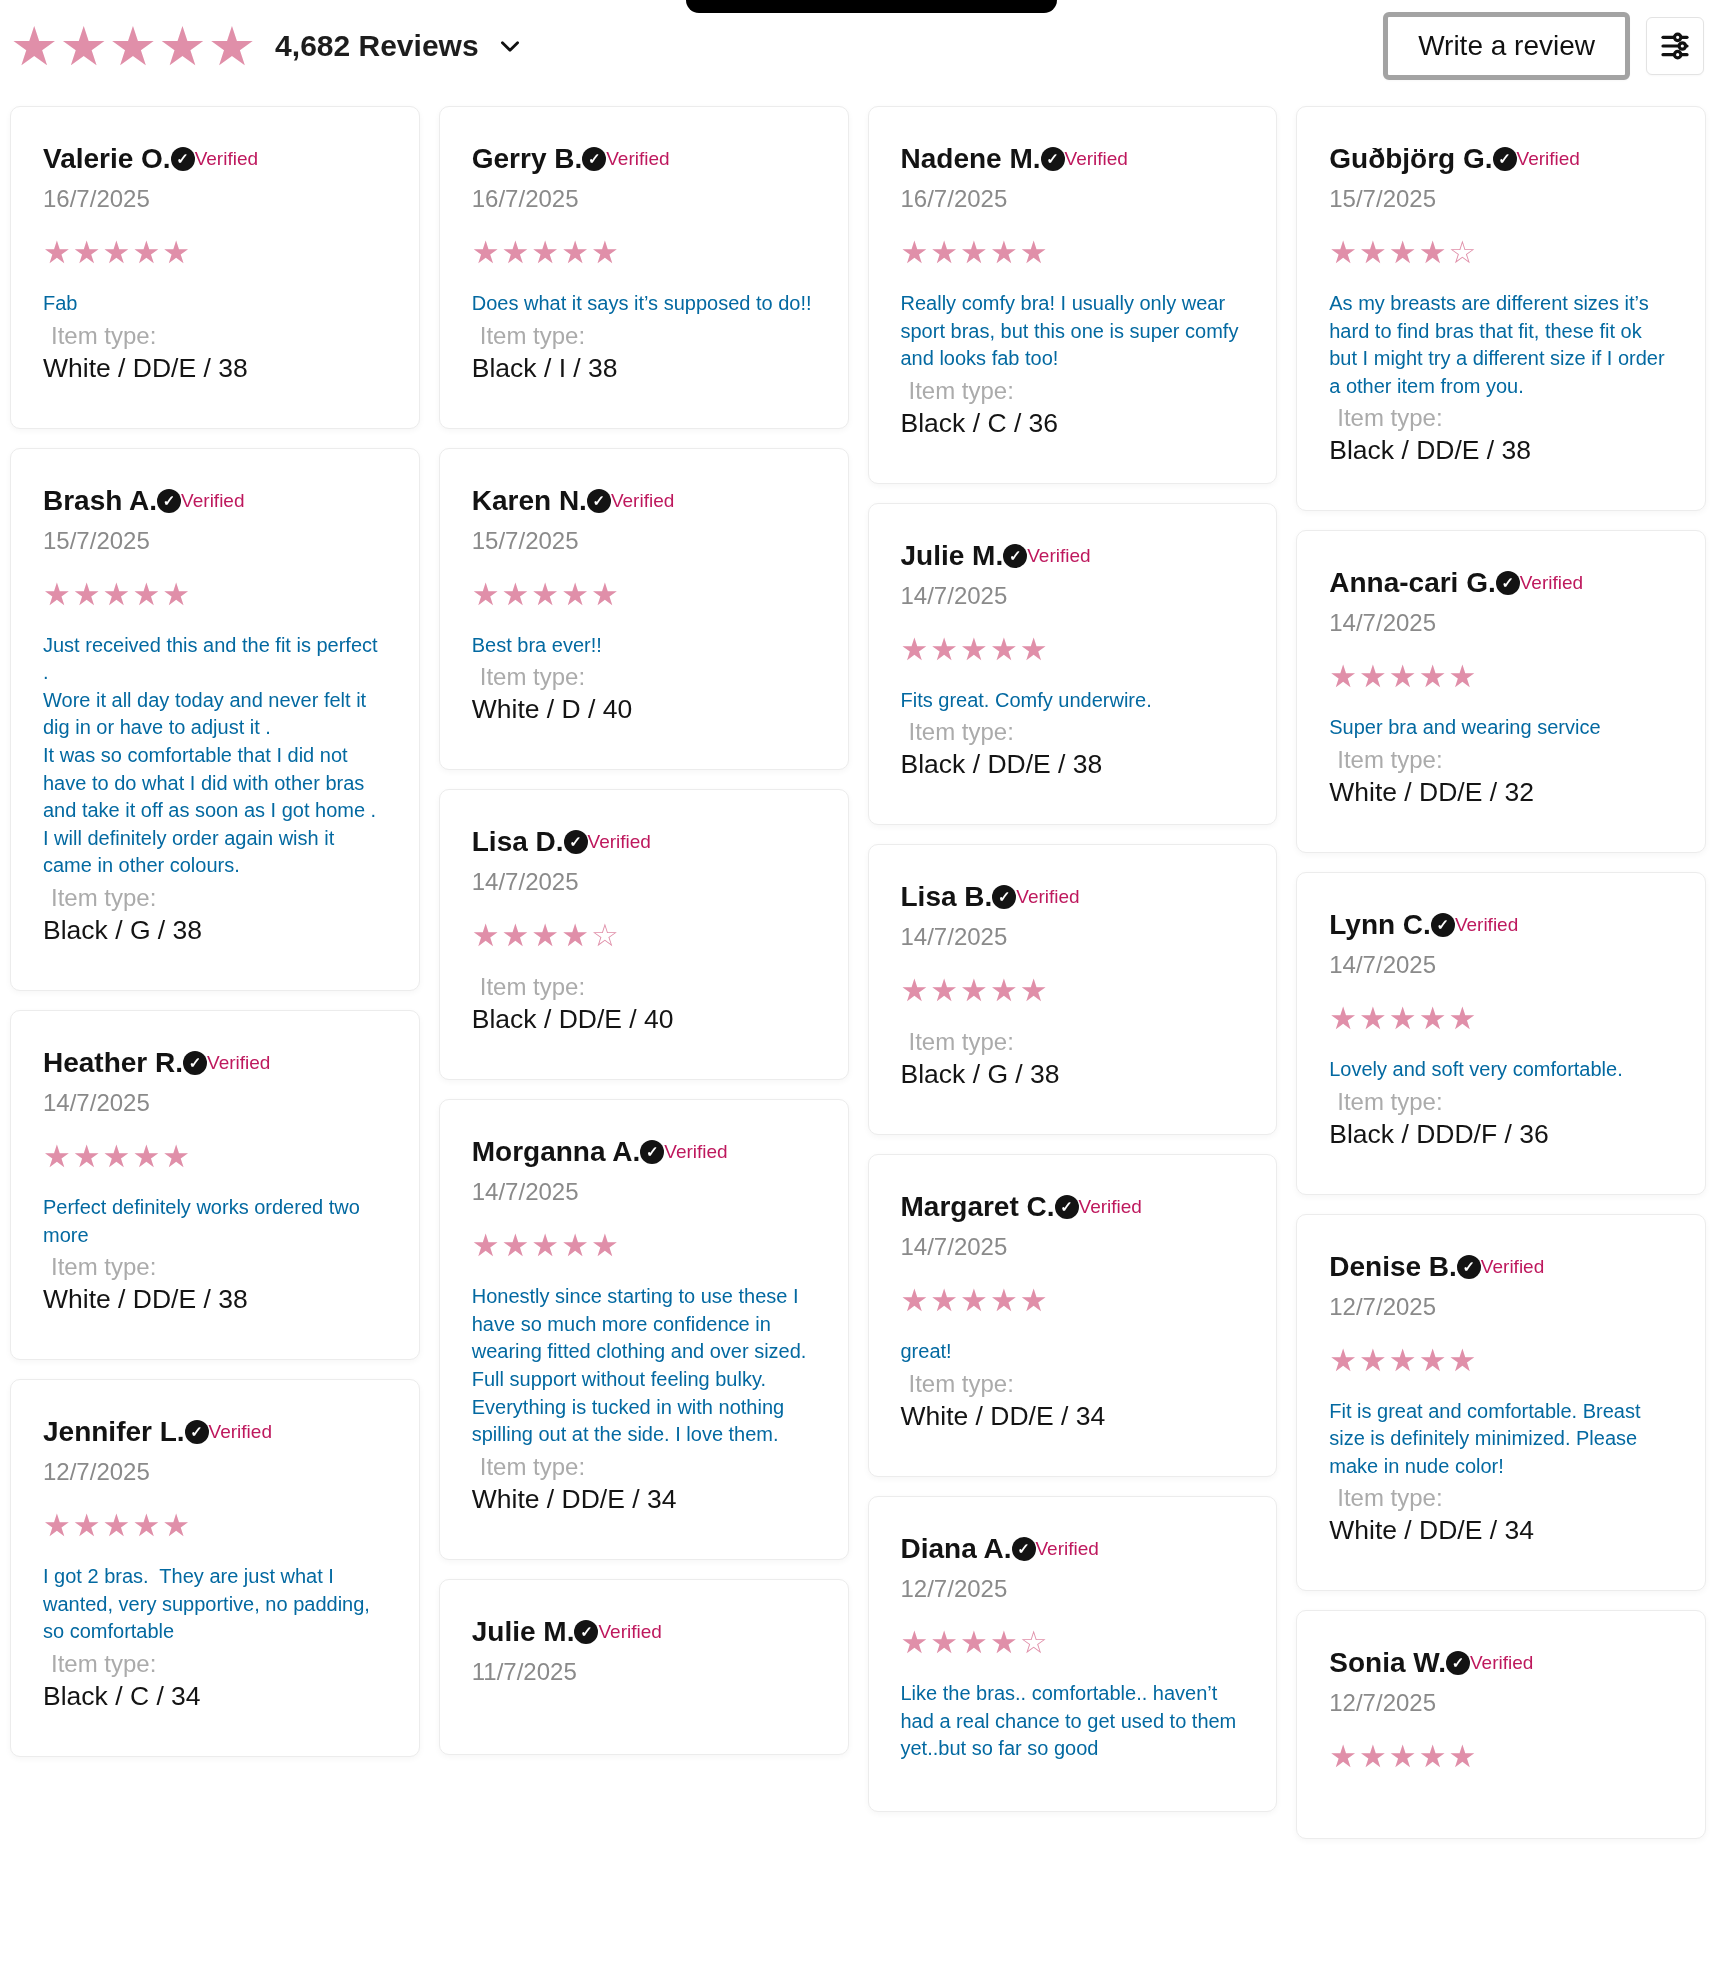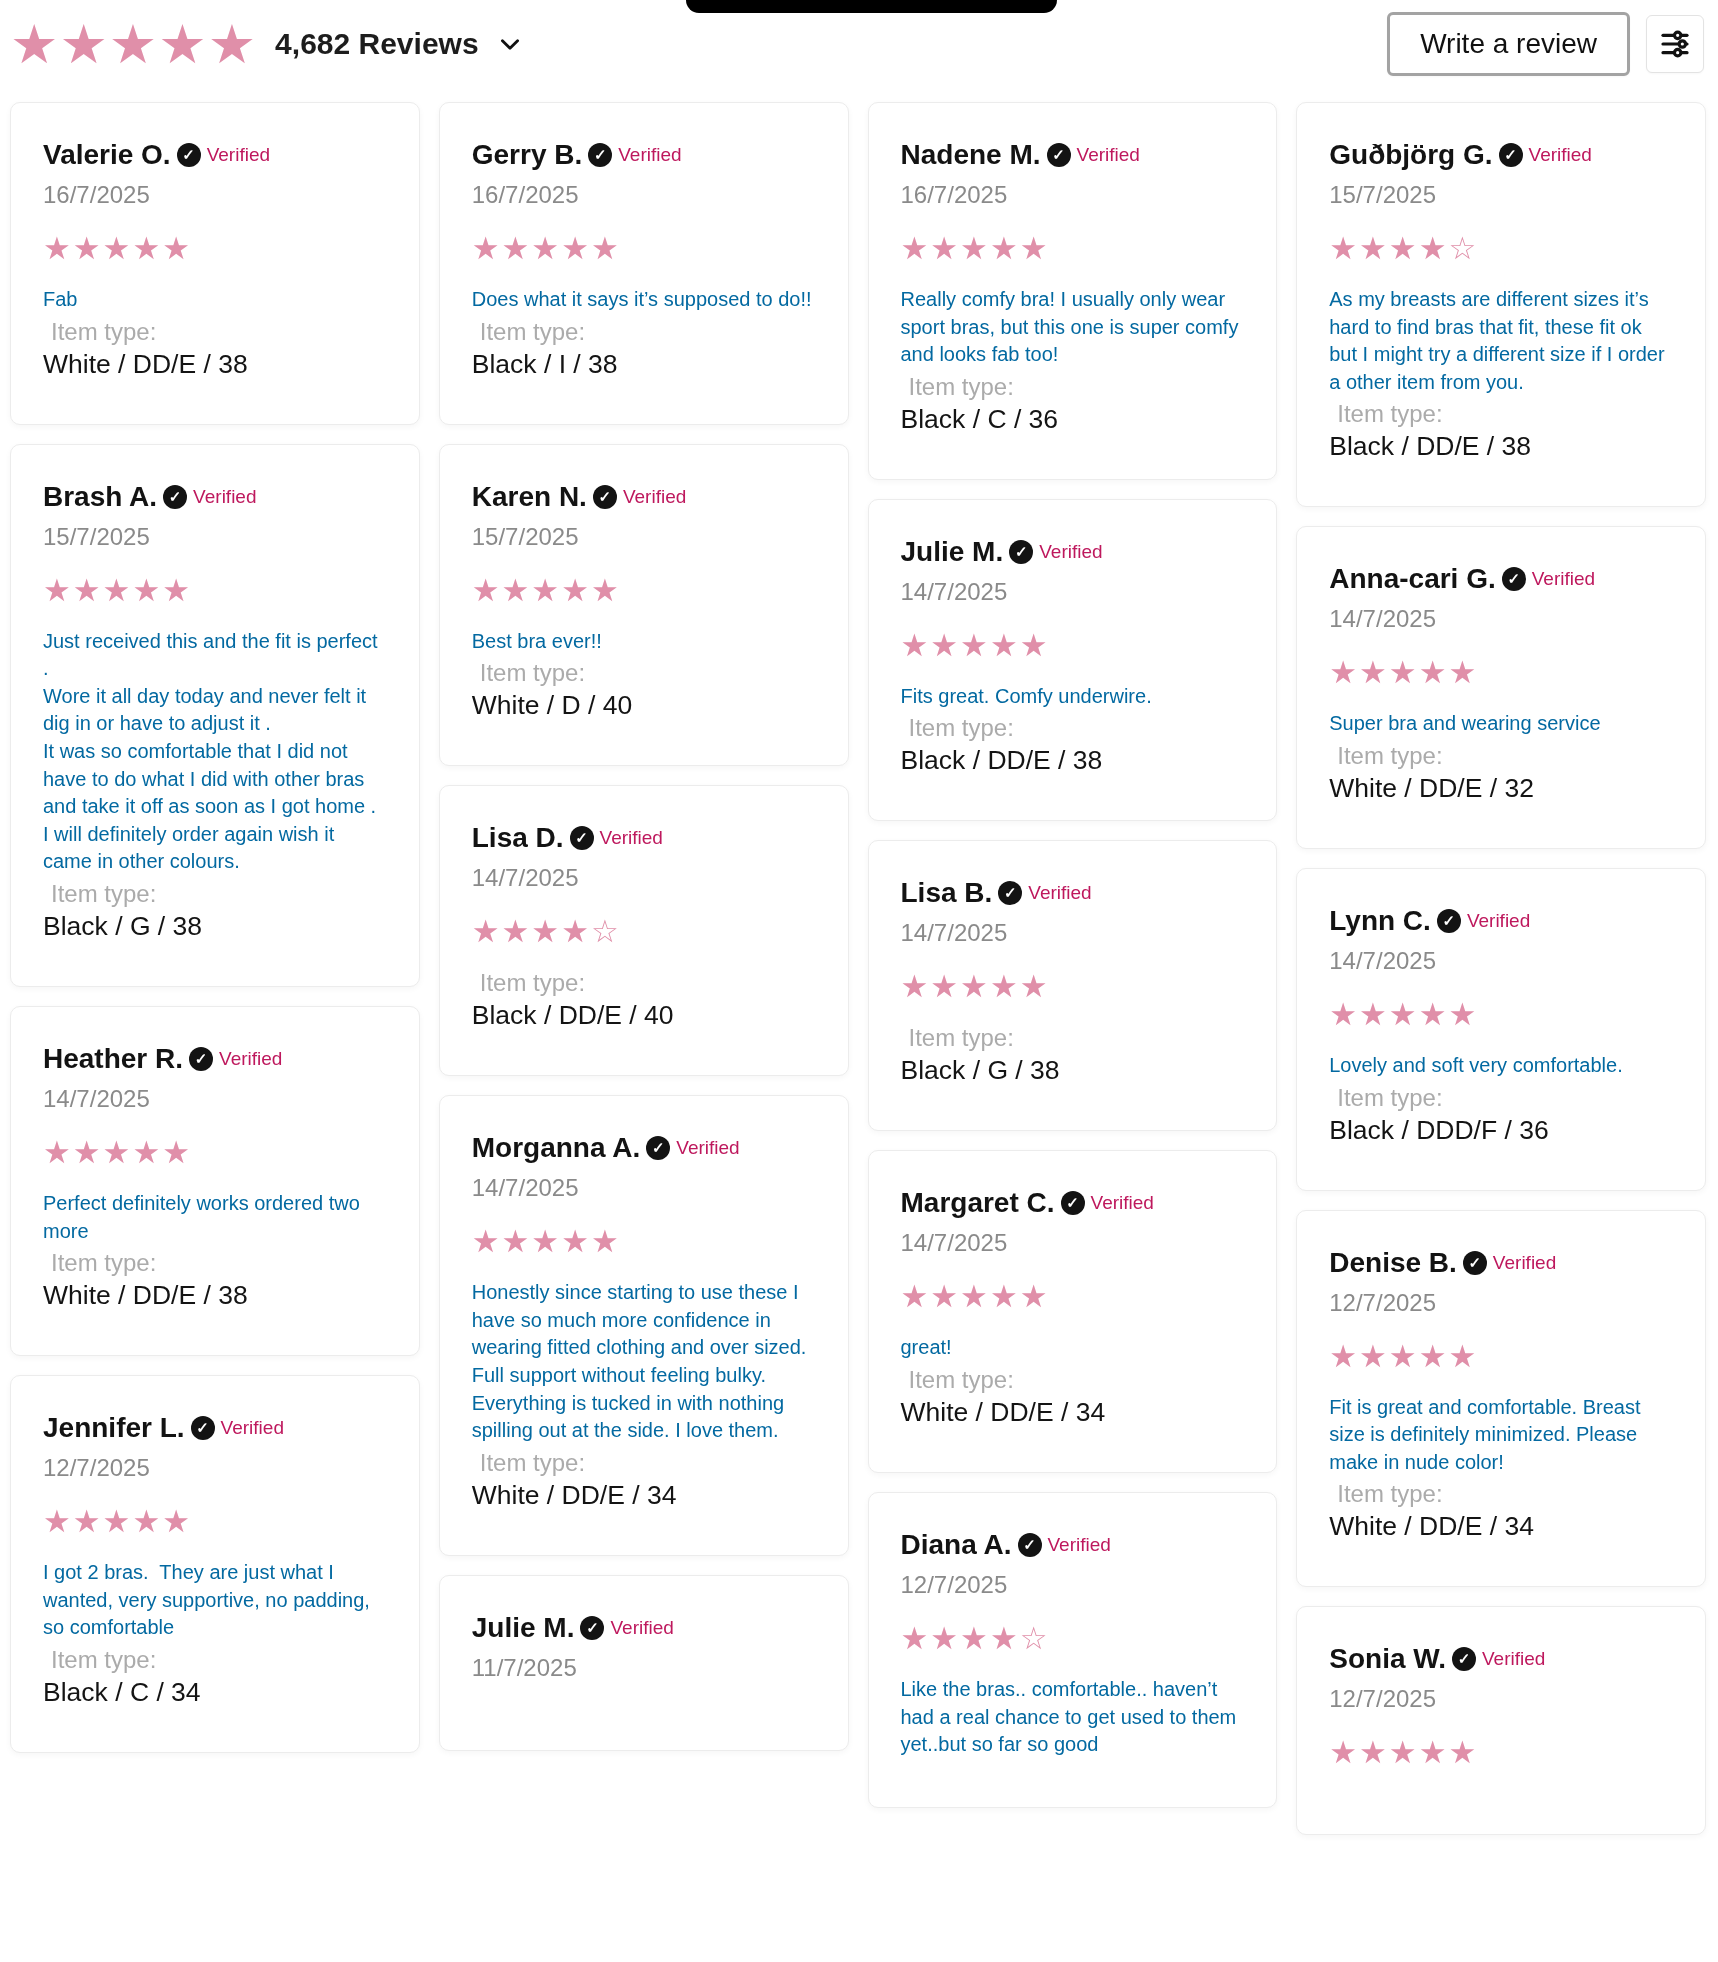--- a/index.html
+++ b/index.html
@@ -23,37 +23,37 @@
     display:flex;align-items:center;justify-content:space-between;
     padding:12px 14px 0 10px;
   }
   .summary{display:flex;align-items:center;gap:18px;cursor:pointer;}
   .big-stars{font-size:54px;line-height:1;color:var(--pink);letter-spacing:1px;white-space:nowrap;}
   .count{font-size:30px;font-weight:600;color:#1d1d1d;}
   .chevron{width:26px;height:26px;stroke:#111;stroke-width:2.6;fill:none;stroke-linecap:round;stroke-linejoin:round;}
   .actions{display:flex;align-items:center;gap:16px;}
   .btn-write{
     font-family:inherit;font-size:28px;color:#111;background:#fff;
-    border:3px solid #a3a3a3;border-radius:6px;padding:13px 30px;cursor:pointer;
+    border:5px solid #a3a3a3;border-radius:6px;padding:13px 30px;cursor:pointer;
     box-shadow:0 1px 2px rgba(0,0,0,.03);
   }
   .btn-filter{
     width:58px;height:58px;display:flex;align-items:center;justify-content:center;
     background:#fff;border:1px solid #e3e3e3;border-radius:6px;cursor:pointer;
     box-shadow:0 1px 2px rgba(0,0,0,.03);
   }
   .btn-filter svg{width:32px;height:32px;}
   .grid{display:flex;gap:19px;padding:0 12px 0 10px;margin-top:26px;}
   .col{flex:1;min-width:0;display:flex;flex-direction:column;gap:19px;}
   .card{
     background:#fff;border:1px solid var(--border);border-radius:10px;
     box-shadow:0 2px 6px rgba(0,0,0,.04);
     padding:36px 32px 44px 32px;
   }
-  .card-head{display:flex;align-items:center;gap:6px;margin-bottom:10px;}
+  .card-head{display:flex;align-items:center;gap:0;margin-bottom:10px;}
   .name{font-size:28px;font-weight:600;color:#131313;}
   .badge{
     width:24px;height:24px;border-radius:50%;background:#131313;color:#fff;
     display:inline-flex;align-items:center;justify-content:center;
     font-size:15px;font-weight:700;flex:none;
   }
   .verified{font-size:19px;color:#be185d;}
   .date{font-size:24px;color:var(--gray);margin-bottom:24px;}
   .stars{font-size:31px;line-height:1;color:var(--pink);letter-spacing:2px;margin-bottom:22px;white-space:nowrap;}
   .text{font-size:20px;line-height:1.38;color:#0369a1;white-space:pre-wrap;margin-bottom:4px;overflow-wrap:break-word;}

